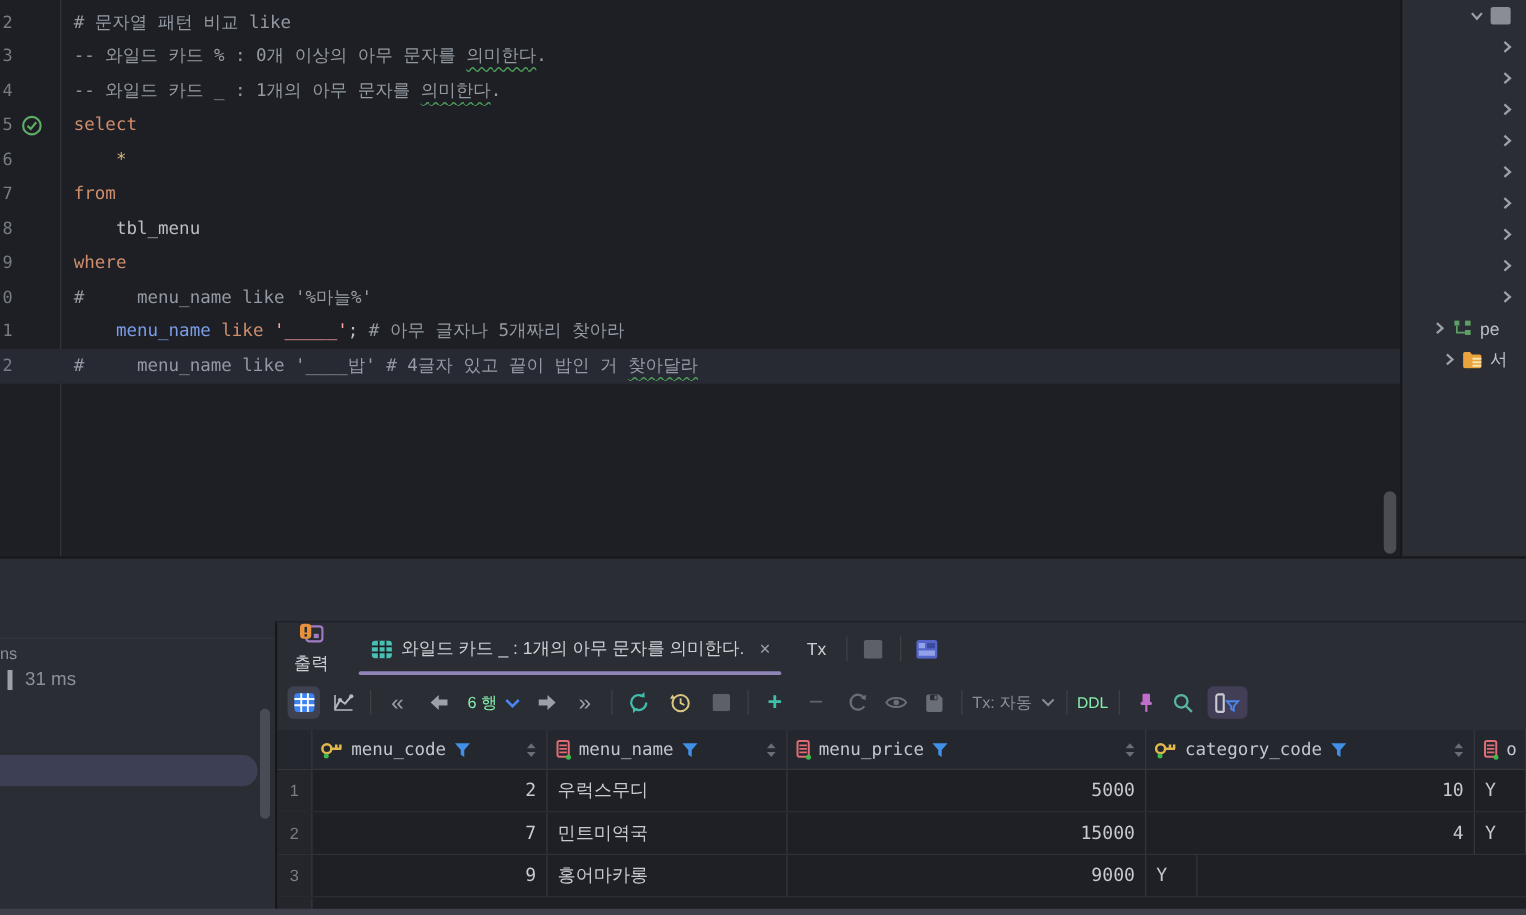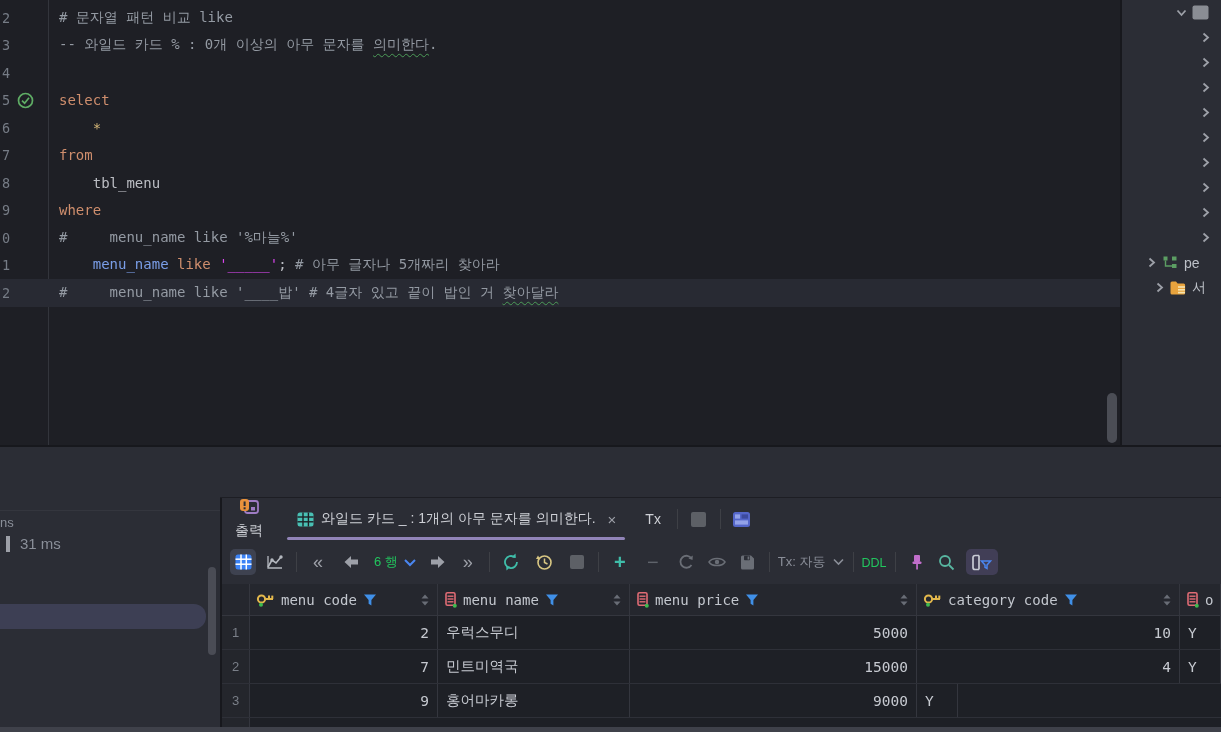--- a/index.html
+++ b/index.html
@@ -12,21 +12,21 @@
   .gutter-divider { position:absolute; left:48px; top:0; width:1px; height:445px; background:#33353c; }
   .code-area { position:absolute; left:0; top:4px; width:1120px; }
   .code-line { height:27.5px; display:flex; align-items:center; font-family:"DejaVu Sans Mono", monospace; font-size:14px; white-space:pre; }
   .code-line.caret-line { background:#282a33; }
   .gutter-num { width:14px; color:#767c86; font-size:13.5px; text-align:left; padding-left:2px; flex:none; }
   .gutter-icon { width:44px; flex:none; display:flex; align-items:center; padding-left:3px; }
   .code-text { padding-left:1px; }
   .tk-comment { color:#949aa3; }
   .tk-keyword { color:#cf8e6d; }
   .tk-plain   { color:#bcbec4; }
-  .tk-string  { color:#d946ef; }
+  .tk-string  { color:#fca5a5; }
   .tk-column  { color:#7a9ee8; }
   .tk-star    { color:#d5b778; }
   .sq { text-decoration:underline; text-decoration-style:wavy; text-decoration-color:#4c9b58; text-decoration-thickness:1px; text-underline-offset:4px; }
   .editor-scrollbar { position:absolute; right:3px; top:393px; width:10px; height:50px; background:#4b4d55; border-radius:5px; }
 
   
   .explorer { position:absolute; left:1122px; top:0; width:99px; height:445px; background:#2b2d35; overflow:hidden; }
   .edit-tree-divider { position:absolute; left:1120px; top:0; width:2px; height:445px; background:#17181d; }
   .tree-item { height:25px; display:flex; align-items:center; color:#bcc0c7; font-size:14px; }
   .tree-item .chev { width:18px; height:18px; flex:none; display:flex; align-items:center; justify-content:center; }
@@ -56,21 +56,21 @@
   .tab-result { margin-left:14px; padding-right:6px; }
   .tab-result .underline { position:absolute; left:0; right:0; bottom:0; height:3px; background:#9184b8; border-radius:2px; }
   .tab-close { color:#9da0a8; font-size:15px; padding:0 3px; margin-left:2px; }
   .tab-tx { color:#ced0d6; font-size:14px; margin-left:12px; display:flex; align-items:center; padding:0 8px; }
   .tb-vdiv { width:1px; height:20px; background:#3e4046; align-self:center; margin:0 8px; }
   .tabbar .icon-btn { align-self:center; }
 
   .toolbar { position:absolute; left:0; top:44px; width:999px; height:40px; display:flex; align-items:center; }
   .icon-btn { display:flex; align-items:center; justify-content:center; width:26px; height:26px; border-radius:5px; flex:none; }
   .icon-btn.active-bg { background:#3e4250; }
-  .tbtxt { color:#22c55e; font-size:13px; }
+  .tbtxt { color:#86efac; font-size:13px; }
   .tbtxt-dim { color:#8a8e98; font-size:13px; }
   .glyph { color:#9da0a8; font-size:16px; line-height:1; }
   .glyph-dim { color:#5f636b; }
 
   
   .grid { position:absolute; left:0; top:86px; width:999px; background:#1e2026; }
   .grid-header { display:flex; height:32px; background:#25272e; border-bottom:1px solid #34363e; }
   .gh-gutter { width:28px; flex:none; border-right:1px solid #34363e; background:#25272e; }
   .gh-cell { display:flex; align-items:center; border-right:1px solid #34363e; padding:0 6px; color:#c3c7ce; font-family:"DejaVu Sans Mono", monospace; font-size:14px; gap:6px; flex:none; }
   .gh-label { white-space:nowrap; overflow:hidden; }
@@ -87,21 +87,21 @@
 </head>
 <body>
 
 <div class="app">
 
   <div class="editor">
     <div class="gutter-divider"></div>
     <div class="code-area">
         <div class="code-line"><span class="gutter-num">2</span><span class="gutter-icon"></span><span class="code-text"><span class="tk-comment"># 문자열 패턴 비교 like</span></span></div>
         <div class="code-line"><span class="gutter-num">3</span><span class="gutter-icon"></span><span class="code-text"><span class="tk-comment">-- 와일드 카드 % : 0개 이상의 아무 문자를 </span><span class="tk-comment sq">의미한다</span><span class="tk-comment">.</span></span></div>
-        <div class="code-line"><span class="gutter-num">4</span><span class="gutter-icon"></span></div>
+        <div class="code-line"><span class="gutter-num">4</span><span class="gutter-icon"></span><span class="code-text"><span class="tk-comment">-- 와일드 카드 _ : 1개의 아무 문자를 </span><span class="tk-comment sq">의미한다</span><span class="tk-comment">.</span></span></div>
         <div class="code-line"><span class="gutter-num">5</span><span class="gutter-icon"><svg width="17" height="17" viewBox="0 0 17 17">
               <circle cx="8.5" cy="8.5" r="7" fill="none" stroke="#5fad65" stroke-width="1.7"></circle>
               <polyline points="5,8.7 7.6,11.2 12,5.8" fill="none" stroke="#5fad65" stroke-width="1.7"></polyline>
             </svg></span><span class="code-text"><span class="tk-keyword">select</span></span></div>
         <div class="code-line"><span class="gutter-num">6</span><span class="gutter-icon"></span><span class="code-text"><span class="tk-plain">    </span><span class="tk-star">*</span></span></div>
         <div class="code-line"><span class="gutter-num">7</span><span class="gutter-icon"></span><span class="code-text"><span class="tk-keyword">from</span></span></div>
         <div class="code-line"><span class="gutter-num">8</span><span class="gutter-icon"></span><span class="code-text"><span class="tk-plain">    tbl_menu</span></span></div>
         <div class="code-line"><span class="gutter-num">9</span><span class="gutter-icon"></span><span class="code-text"><span class="tk-keyword">where</span></span></div>
         <div class="code-line"><span class="gutter-num">0</span><span class="gutter-icon"></span><span class="code-text"><span class="tk-comment">#     menu_name like '%마늘%'</span></span></div>
         <div class="code-line"><span class="gutter-num">1</span><span class="gutter-icon"></span><span class="code-text"><span class="tk-plain">    </span><span class="tk-column">menu_name</span><span class="tk-plain"> </span><span class="tk-keyword">like</span><span class="tk-plain"> </span><span class="tk-string">'_____'</span><span class="tk-plain">;</span><span class="tk-comment"> # 아무 글자나 5개짜리 찾아라</span></span></div>

